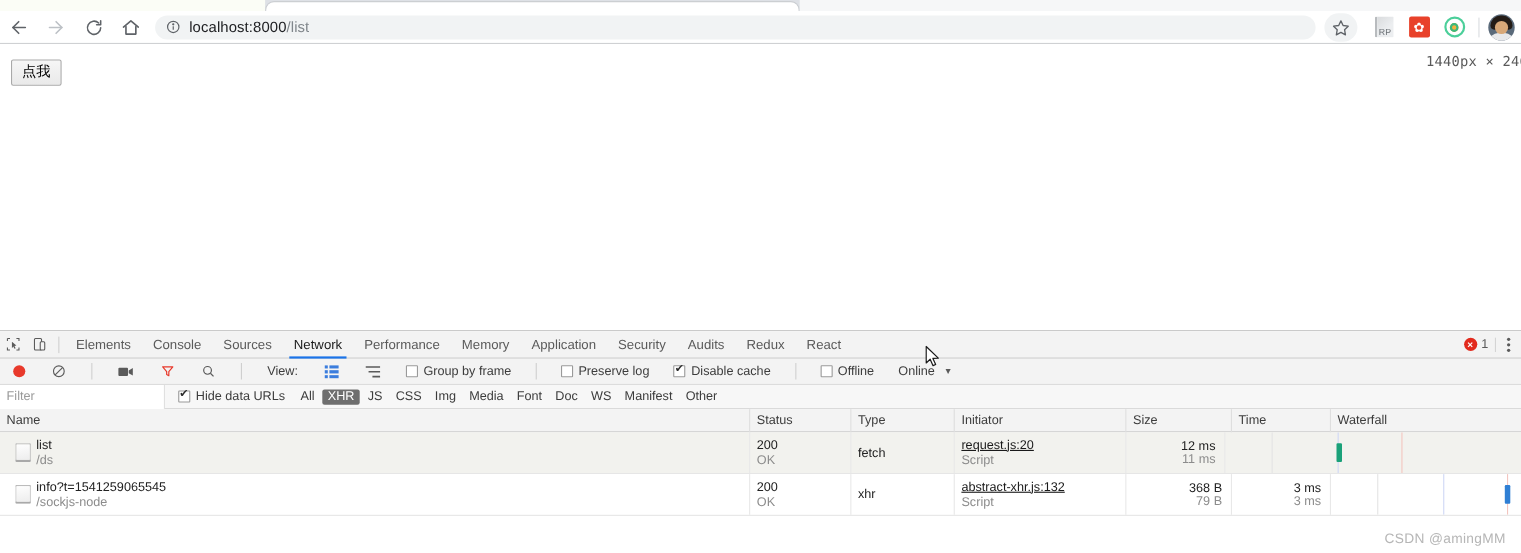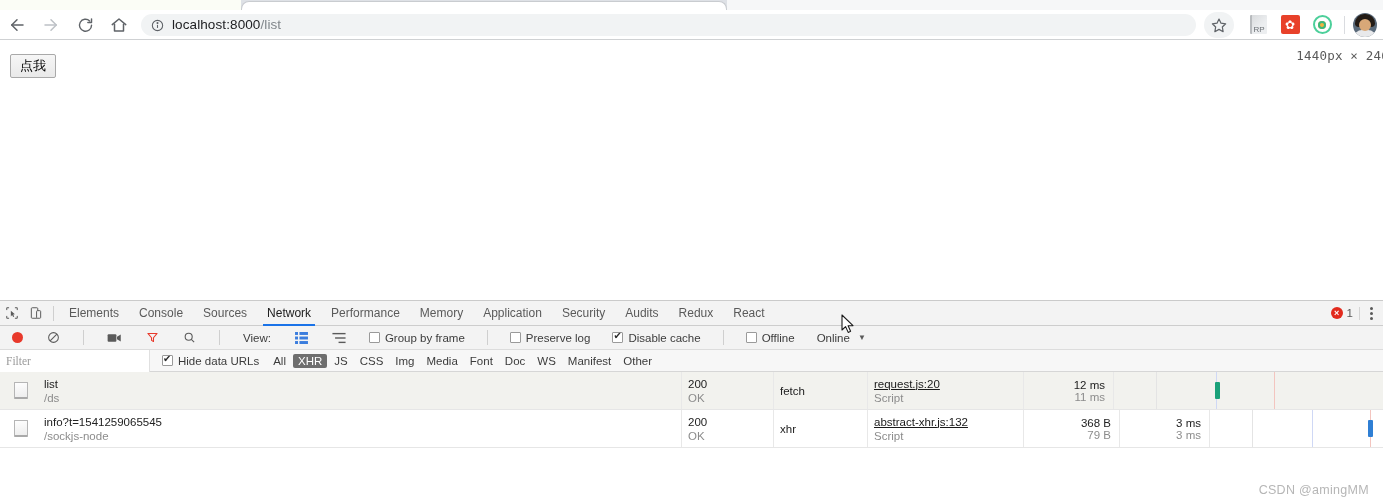--- a/index.html
+++ b/index.html
@@ -171,21 +171,20 @@
 
   
   .filter-row {
     height:22px; display:flex; align-items:center;
     background:#f7f7f7; border-bottom:1px solid #d6d6d6;
   }
   .filter-input {
     width:150px; height:22px; line-height:22px; padding-left:6px;
     font-size:11.5px; color:#9a9a9a; background:#fff;
     border-right:1px solid #e0e0e0;
-    font-family:Liberation Serif, serif;
   }
   .hide-urls { display:flex; align-items:center; padding:0 8px 0 12px; }
   .hide-urls .t { font-size:11.5px; color:#3c3c3c; }
   .ftype {
     font-size:11.5px; color:#3c3c3c; padding:1px 5px; margin:0 1px;
     border-radius:2px; white-space:nowrap;
   }
   .ftype.active { background:#6e6e6e; color:#ffffff; }
 
   
@@ -207,21 +206,21 @@
   .tr {
     height:38px; display:flex; align-items:stretch;
     border-bottom:1px solid #e6e6e6; font-size:11.5px;
   }
   .tr.odd  { background:#f2f2ee; }
   .tr.even { background:#ffffff; }
   .td { padding-left:6px; border-right:1px solid #e8e8e8; display:flex; flex-direction:column; justify-content:center; overflow:hidden; }
   .td.num { align-items:flex-end; padding-right:8px; padding-left:0; }
   .td.wf { border-right:none; position:relative; padding:0; }
 
-  .name-cell { display:flex; align-items:center; gap:16px; padding-left:8px; }
+  .name-cell { display:flex; align-items:center; gap:5px; padding-left:8px; }
   .doc-ico {
     width:14px; height:17px; flex:0 0 auto;
     background:linear-gradient(170deg,#fefefe 0%, #ededed 100%);
     border:1px solid #b5b5b5; border-bottom:2px solid #a9a9a9; border-radius:1px;
   }
   .name-lines { display:flex; flex-direction:column; line-height:14px; }
   .nm-main { color:#222; }
   .nm-sub  { color:#8c8c8c; }
 
   .two-line { display:flex; flex-direction:column; line-height:14px; }
@@ -458,20 +457,29 @@
       <span class="ftype">Img</span>
       <span class="ftype">Media</span>
       <span class="ftype">Font</span>
       <span class="ftype">Doc</span>
       <span class="ftype">WS</span>
       <span class="ftype">Manifest</span>
       <span class="ftype">Other</span>
     </div>
 
     <div class="net-table">
+      <div class="th-row">
+        <div class="th col-name">Name</div>
+        <div class="th col-status">Status</div>
+        <div class="th col-type">Type</div>
+        <div class="th col-initiator">Initiator</div>
+        <div class="th col-size">Size</div>
+        <div class="th col-time">Time</div>
+        <div class="th col-waterfall">Waterfall</div>
+      </div>
 
       <div class="tr odd">
         <div class="td col-name">
           <div class="name-cell">
             <span class="doc-ico"></span>
             <span class="name-lines">
               <span class="nm-main">list</span>
               <span class="nm-sub">/ds</span>
             </span>
           </div>

